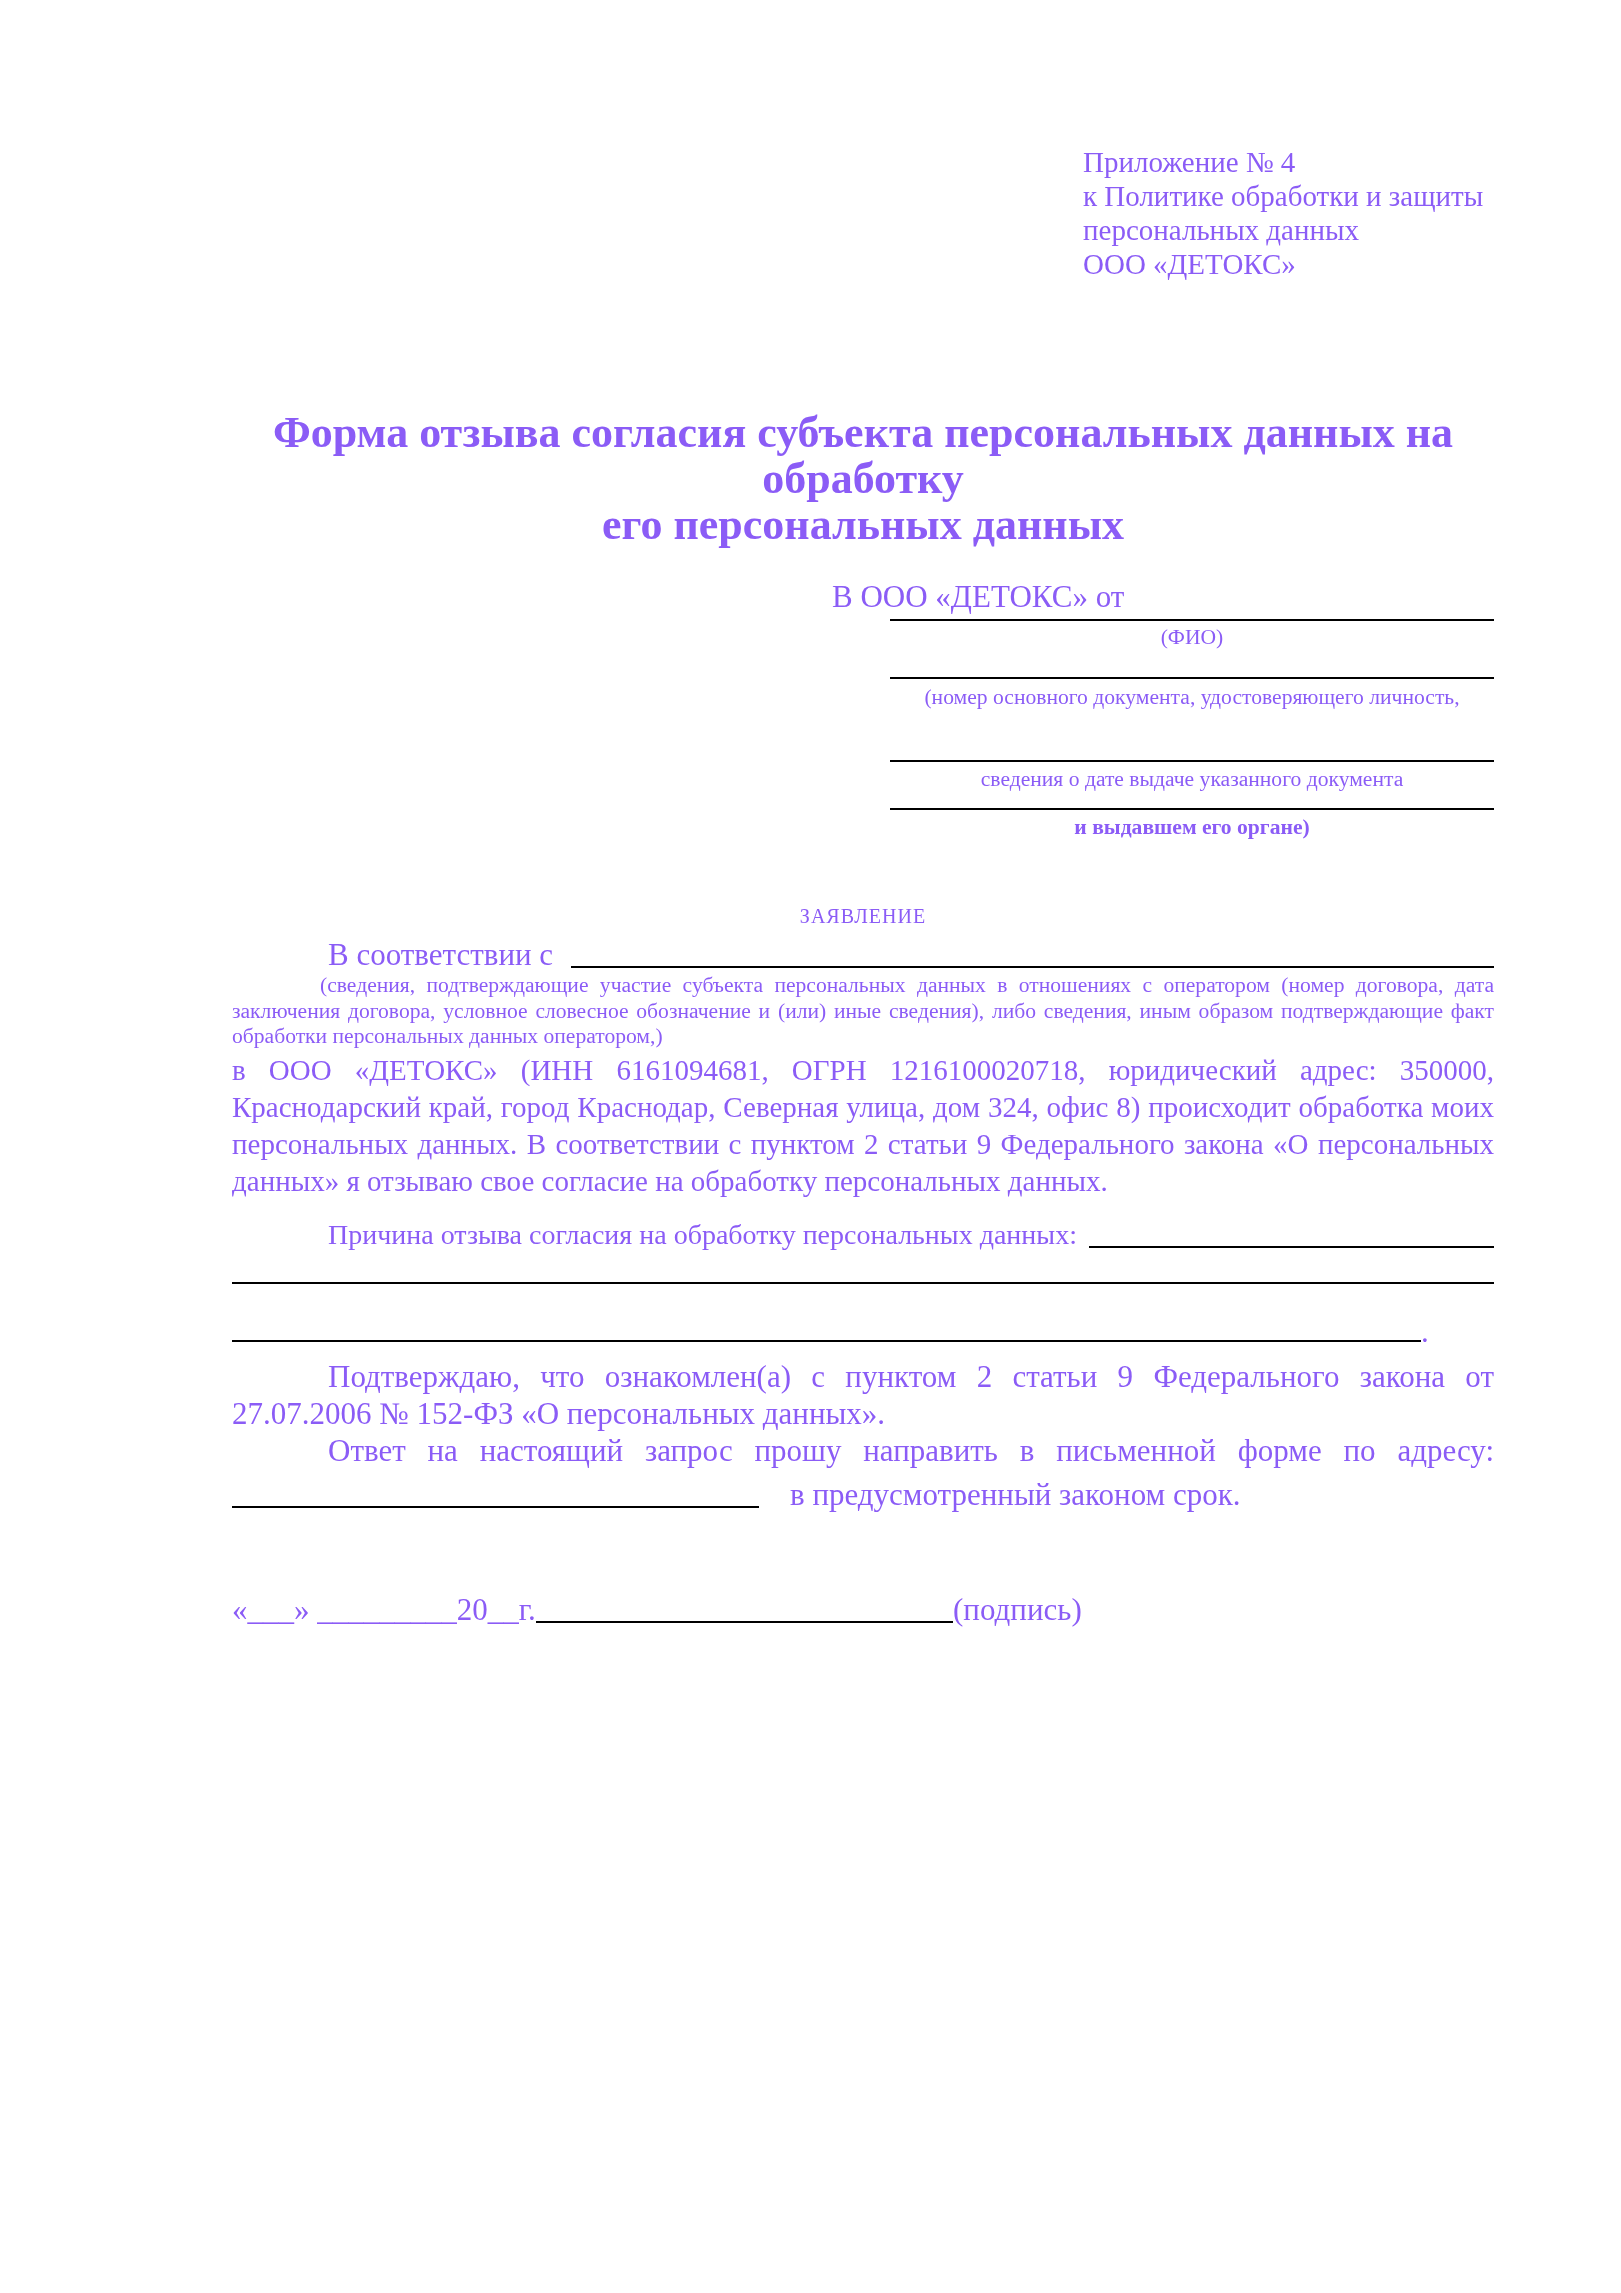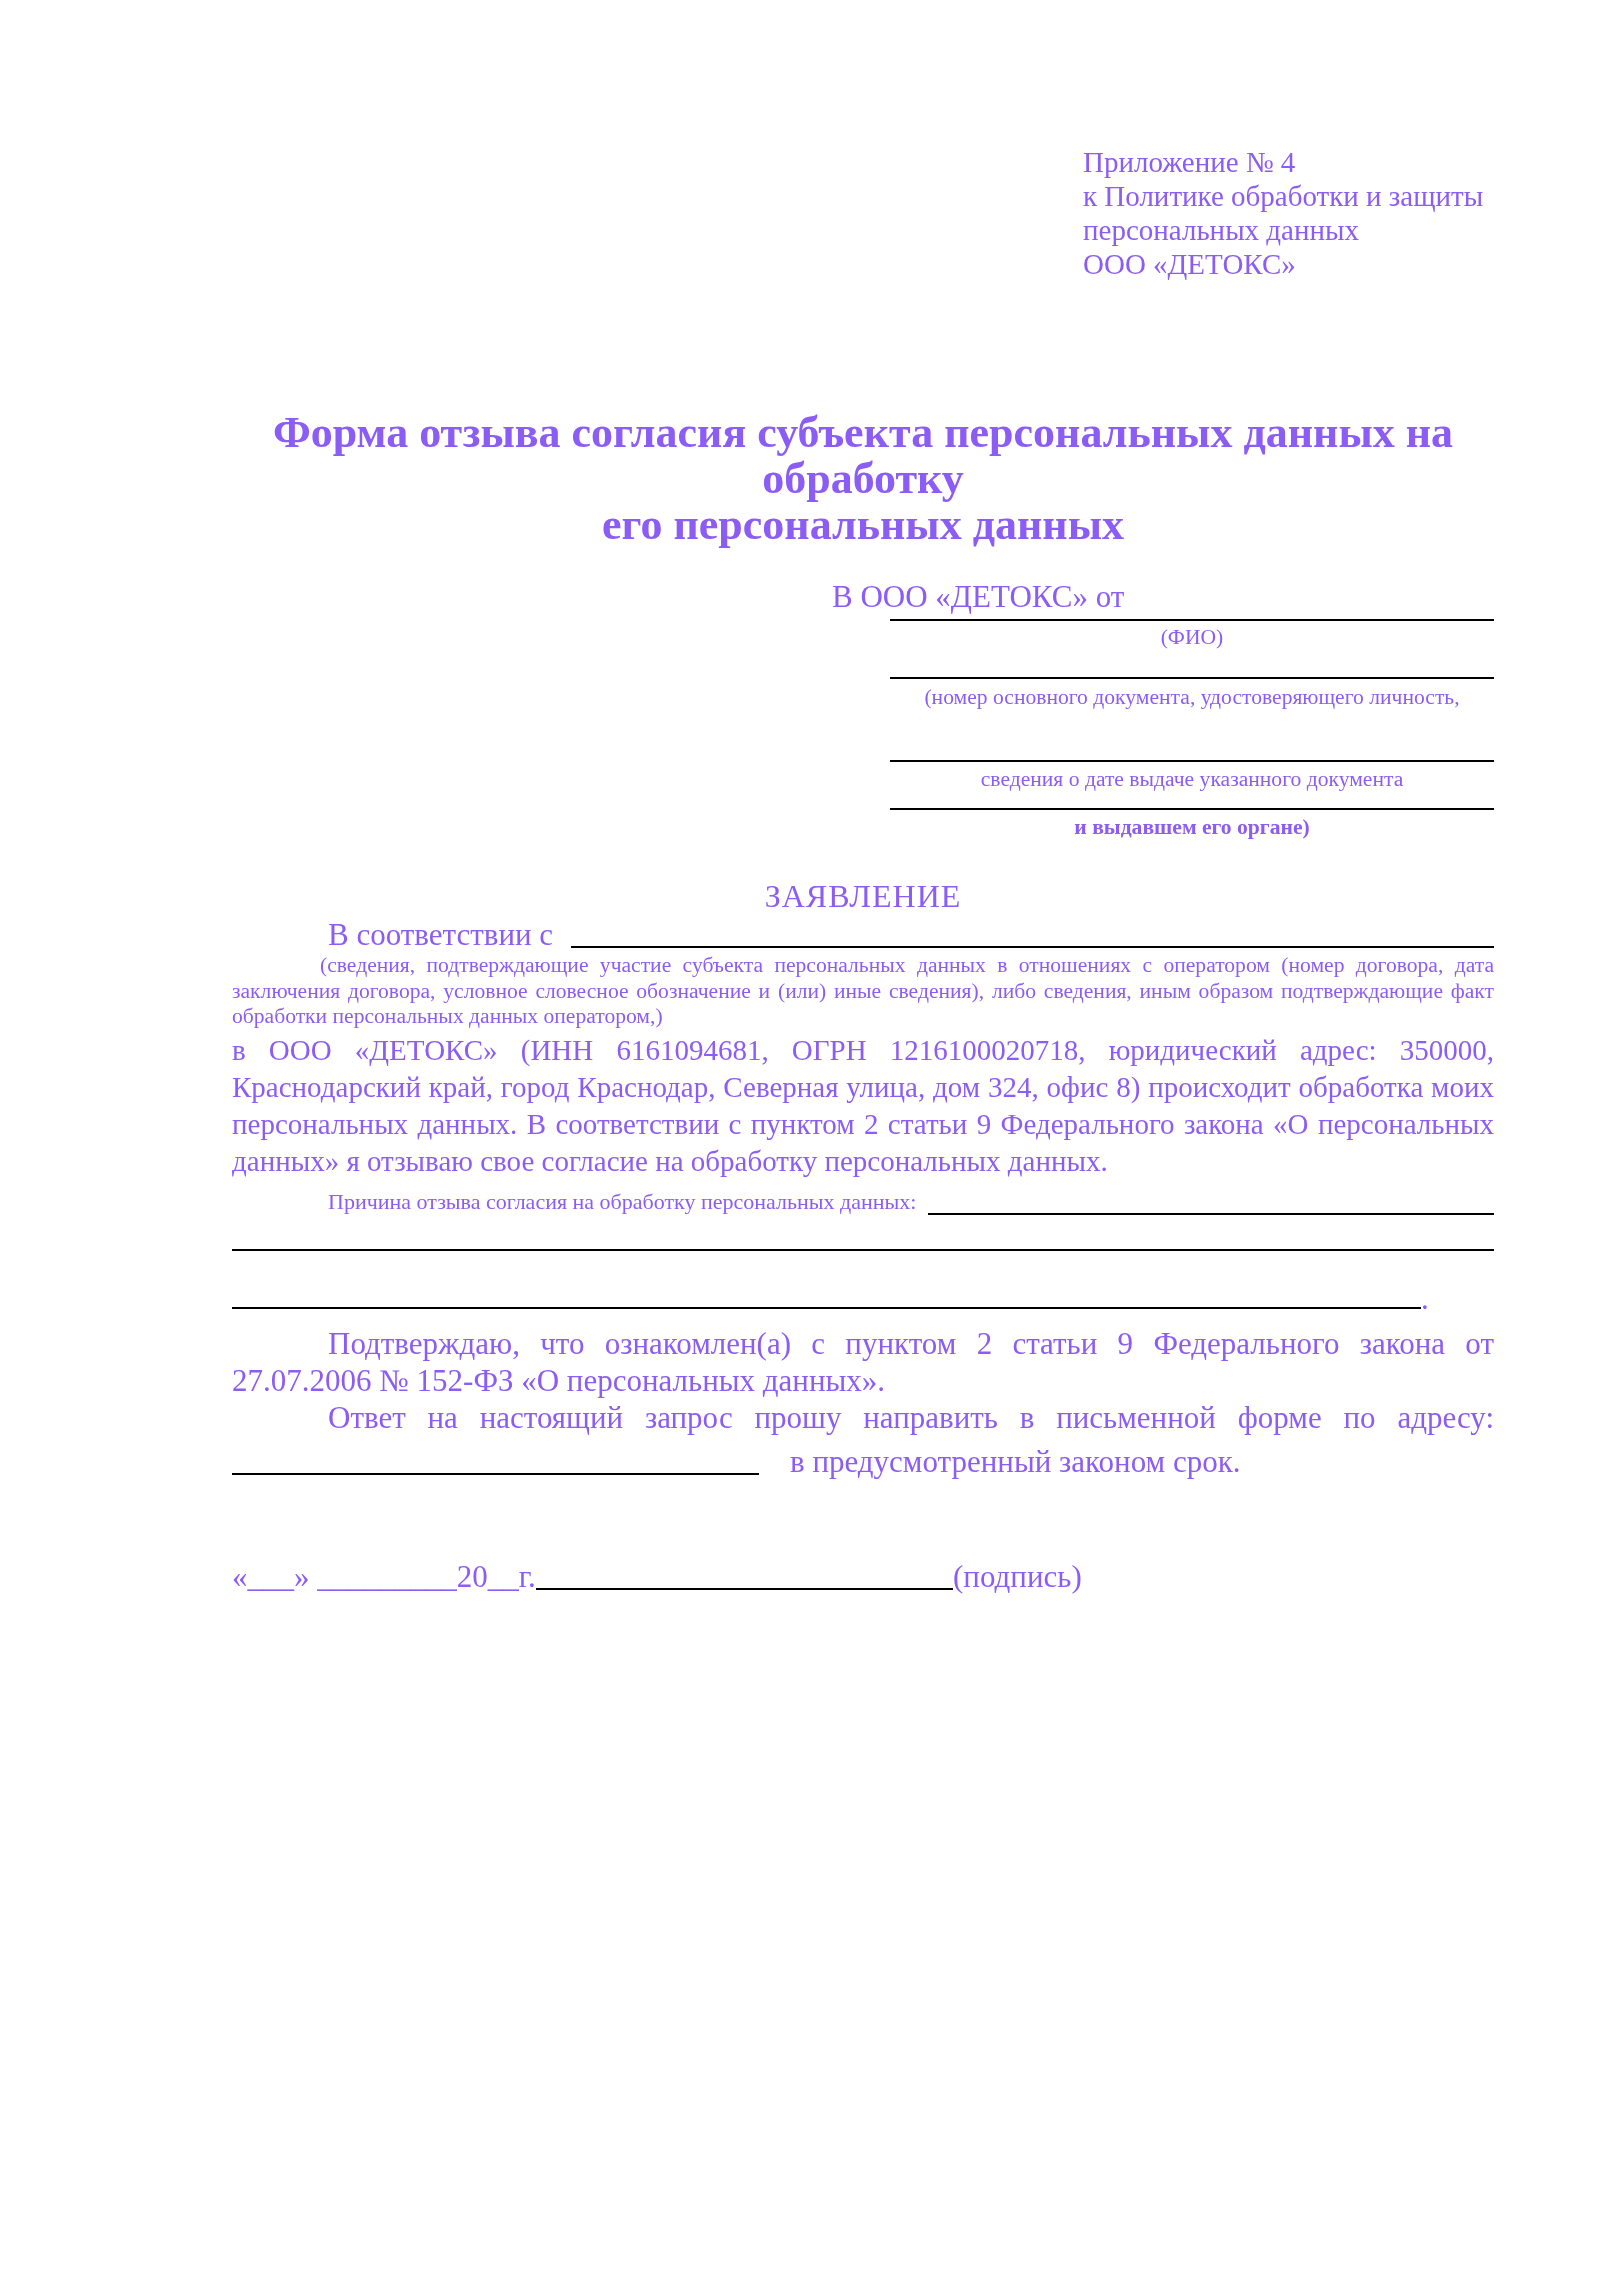--- a/index.html
+++ b/index.html
@@ -39,22 +39,22 @@
   .addr-fields .c2{margin-top:6.9px;}
   .addr-fields .r3{margin-top:51px;}
   .addr-fields .c3{margin-top:5.9px;}
   .addr-fields .r4{margin-top:16.7px;}
   .addr-fields .c4{margin-top:5.9px;font-weight:bold;}
   .cap{
     font-size:21.6px;line-height:23.5px;text-align:center;
   }
   
   .stmt-heading{
-    margin-top:40px;
-    font-size:32px;line-height:33px;text-align:center;
+    margin-top:60px;
+    font-size:20px;line-height:33px;text-align:center;
     letter-spacing:1px;
   }
   .intro-row{
     display:flex;align-items:flex-end;
     margin-top:5.9px;
     font-size:31px;line-height:33px;
   }
   .intro-row .lbl{padding-left:96px;white-space:pre;}
   .intro-row .fill{flex:1;border-bottom:2.9px solid #000;height:0;margin-bottom:3.9px;margin-left:9.8px;}
   .fine-print{
@@ -62,22 +62,22 @@
     font-size:21.6px;line-height:25.5px;
     text-align:justify;text-indent:88px;
   }
   .body-par{
     margin-top:2px;
     font-size:29px;line-height:37px;
     text-align:justify;
   }
   .reason-row{
     display:flex;align-items:flex-end;
-    margin-top:3px;
-    font-size:22px;line-height:37px;
+    margin-top:16px;
+    font-size:28px;line-height:37px;
   }
   .reason-row .lbl{padding-left:96px;}
   .reason-row .fill{flex:1;border-bottom:2.9px solid #000;height:0;margin-bottom:4.9px;margin-left:11.8px;min-width:118px;}
   .blank-line-1{margin-top:29px;border-bottom:2.9px solid #000;height:0;}
   .blank-line-2-row{
     display:flex;align-items:flex-end;
     margin-top:38px;
     font-size:31px;line-height:19.6px;
   }
   .blank-line-2-row .fill{width:1189px;border-bottom:2.9px solid #000;height:0;}

